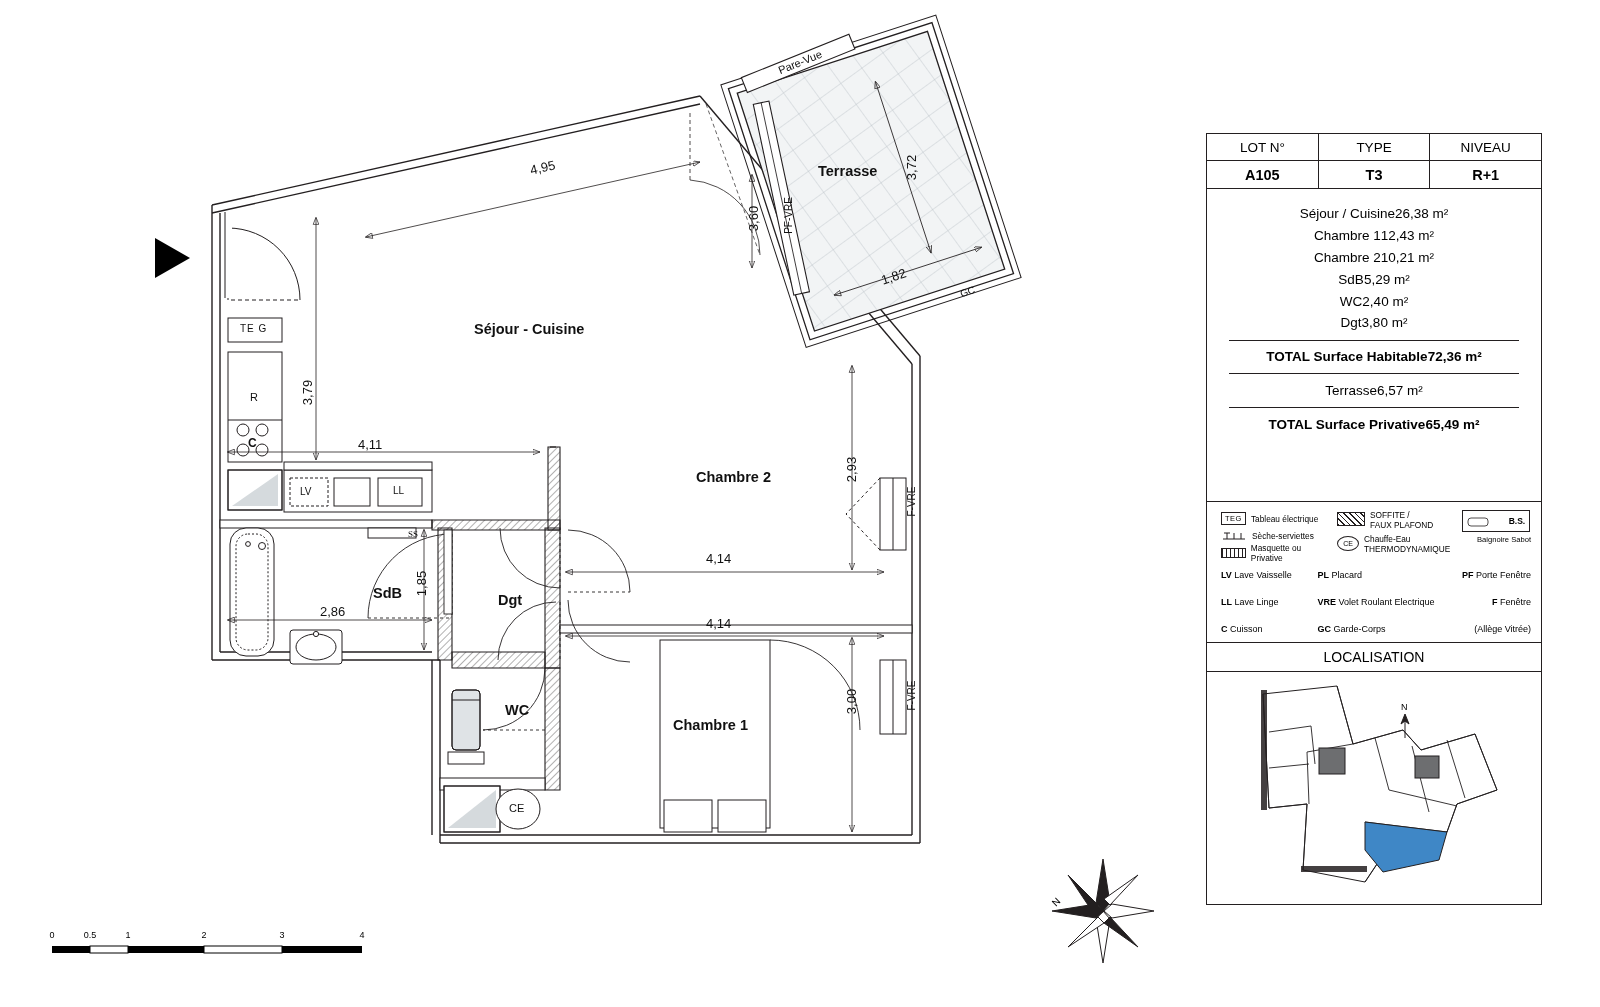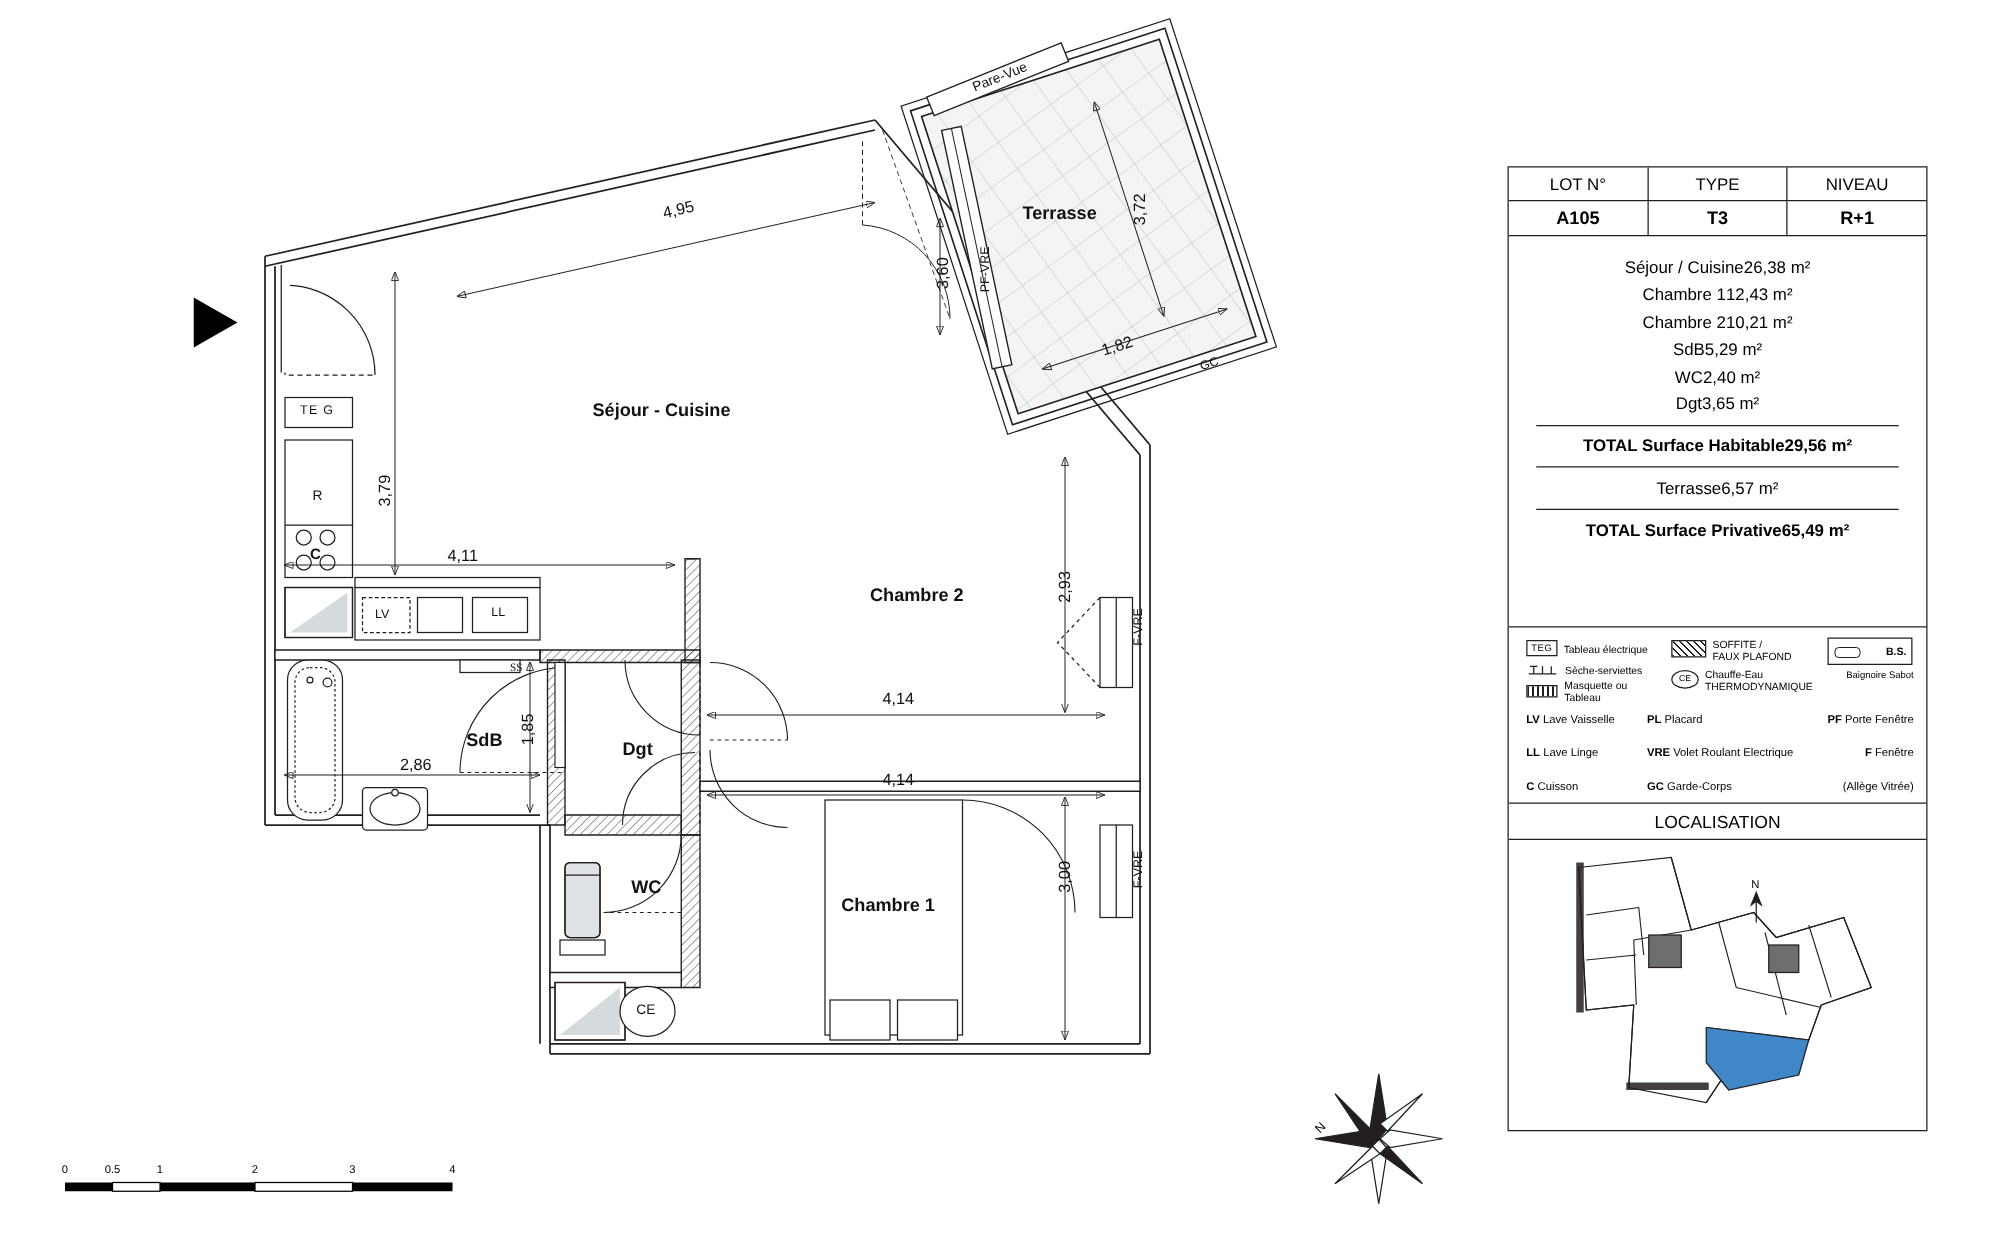--- a/index.html
+++ b/index.html
@@ -487,28 +487,28 @@
       <div class="surf-line">
         <span class="nm">SdB</span>
         <span class="vl">5,29 m²</span>
       </div>
       <div class="surf-line">
         <span class="nm">WC</span>
         <span class="vl">2,40 m²</span>
       </div>
       <div class="surf-line">
         <span class="nm">Dgt</span>
-        <span class="vl">3,65 m²</span>
+        <span class="vl">3,80 m²</span>
       </div>
 
       <div class="surf-sep"></div>
 
       <div class="surf-line total">
         <span class="nm">TOTAL Surface Habitable</span>
-        <span class="vl">29,56 m²</span>
+        <span class="vl">72,36 m²</span>
       </div>
 
       <div class="surf-sep"></div>
 
       <div class="surf-line">
         <span class="nm">Terrasse</span>
         <span class="vl">6,57 m²</span>
       </div>
 
       <div class="surf-sep"></div>
@@ -532,21 +532,21 @@
               <line x1="2" y1="9" x2="24" y2="9" stroke="#231f20" stroke-width="1"></line>
               <line x1="6" y1="3" x2="6" y2="9" stroke="#231f20" stroke-width="1"></line>
               <line x1="13" y1="3" x2="13" y2="9" stroke="#231f20" stroke-width="1"></line>
               <line x1="20" y1="3" x2="20" y2="9" stroke="#231f20" stroke-width="1"></line>
               <line x1="3" y1="3" x2="9" y2="3" stroke="#231f20" stroke-width="1"></line>
             </svg>
             <span>Sèche-serviettes</span>
           </div>
           <div class="lg-item">
             <span class="tablette-box"></span>
-            <span>Masquette ou Tableau</span>
+            <span>Masquette ou Privative</span>
           </div>
         </div>
 
         <div class="legend-col2">
           <div class="lg-item" style="height:24px; align-items:flex-start;">
             <span class="hatch-box" style="margin-top:2px;"></span>
             <span style="line-height:10px;">
               <span>SOFFITE /</span><br>
               <span>FAUX PLAFOND</span>
             </span>

